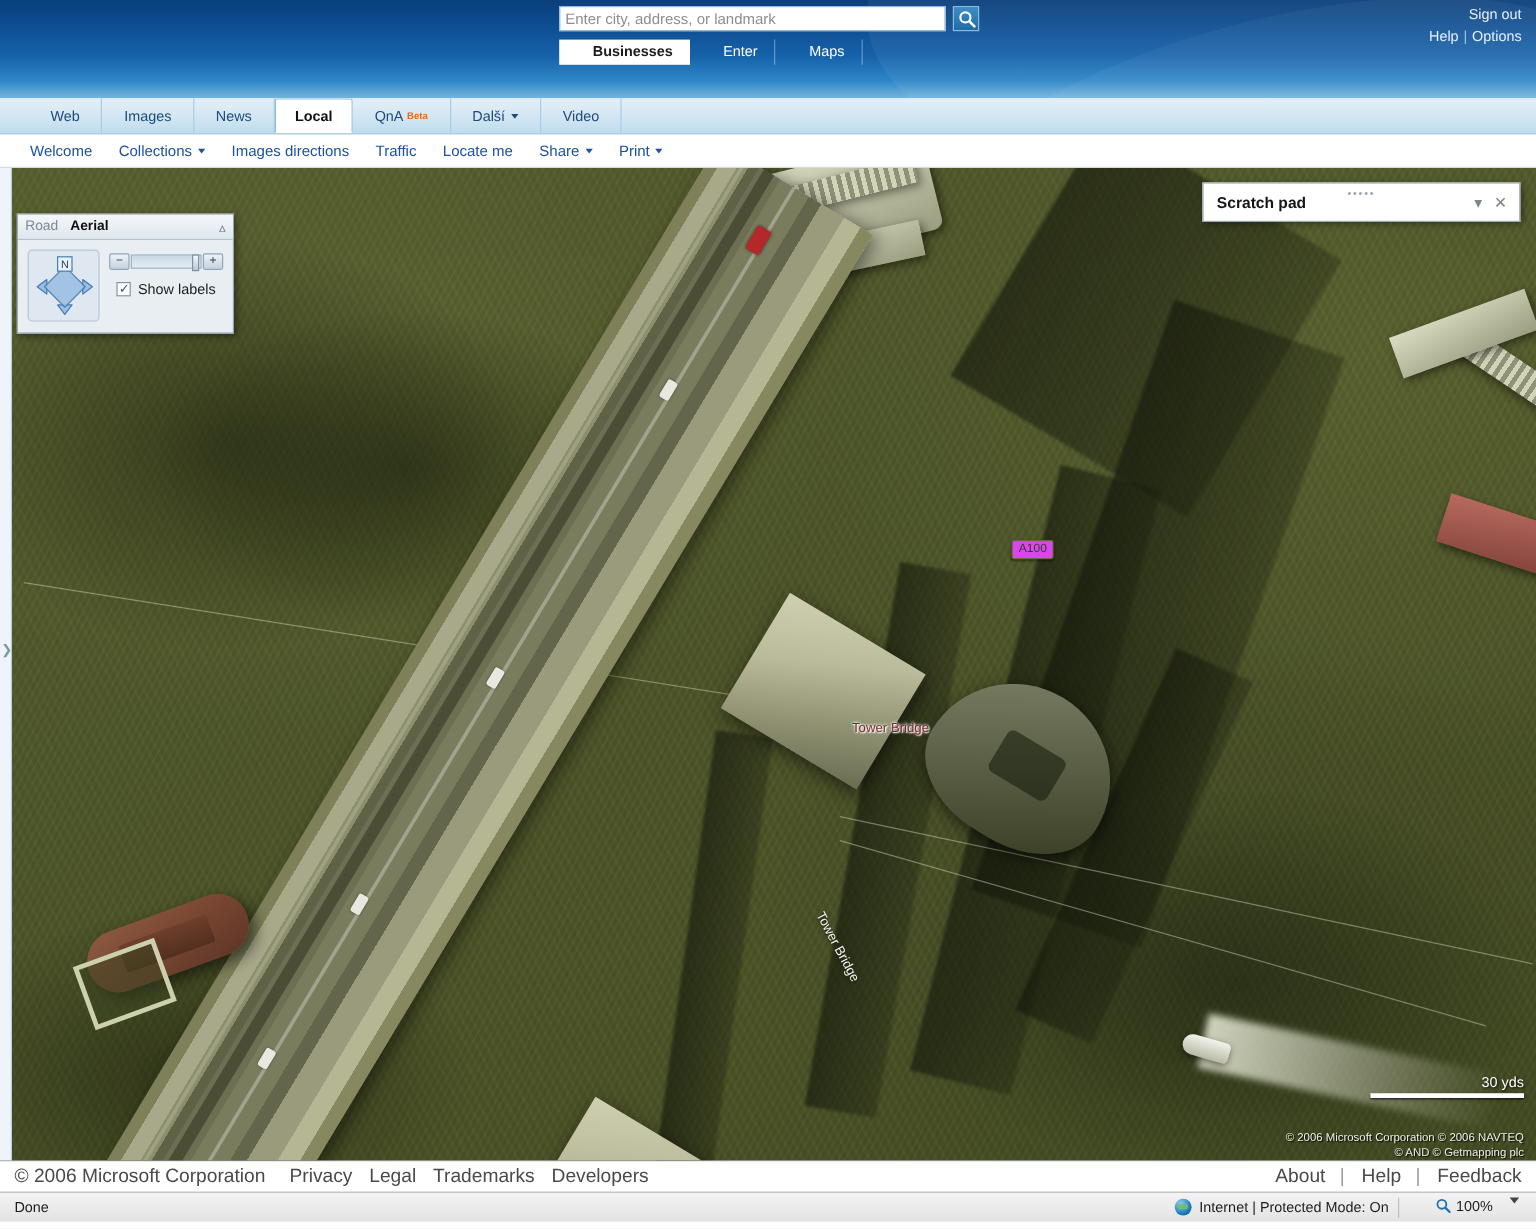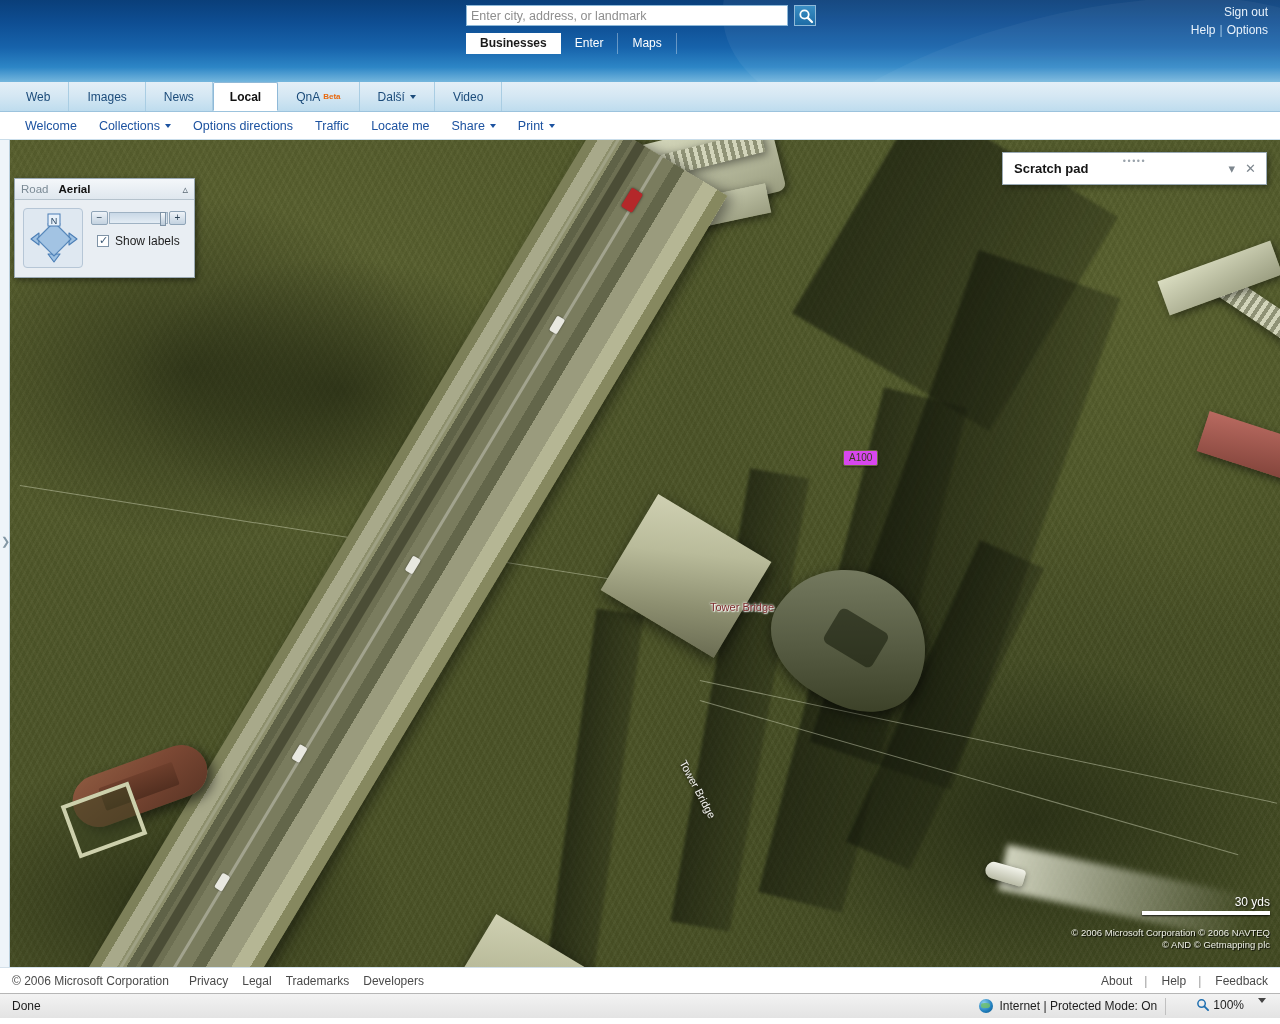--- a/index.html
+++ b/index.html
@@ -83,36 +83,36 @@
   .gobtn {
     display: inline-block; vertical-align: top;
     width: 22px; height: 21px;
     border: 1px solid #8fb9d8;
     background: linear-gradient(to bottom, #3a8fc4, #1e6ca6);
     margin-left: 2px; cursor: pointer; position: relative;
   }
   .gobtn svg { position: absolute; left: 3px; top: 2px; }
   .scope-tabs { margin-top: 2px; display: flex; }
   .scope-tab {
-    font-size: 12px; padding: 3px 14px 4px 14px;
+    font-size: 12px; padding: 3px 14px 4px 28px;
     color: #ffffff; cursor: pointer;
     border-right: 1px solid rgba(255,255,255,.35);
     background: transparent;
   }
   .scope-tab.active {
     background: #ffffff; color: #1b1b1b; font-weight: bold;
     border-right: none;
   }
 
   
   .tabstrip {
     position: relative; width: 1280px; height: 30px;
     background: linear-gradient(to bottom, #e4eff7 0%, #d4e7f3 50%, #bedcee 100%);
     border-bottom: 1px solid #9cc3dd;
-    display: flex; align-items: stretch; padding-left: 8px;
+    display: flex; align-items: stretch; padding-left: 24px;
   }
   .tab {
     display: flex; align-items: center; justify-content: center;
     padding: 0 18px; font-size: 12px; color: #1b4b7a;
     border-right: 1px solid #a9cde3;
     cursor: pointer; position: relative; height: 29px;
   }
   .tab.active {
     background: #ffffff; color: #111111; font-weight: bold;
     border: 1px solid #8fb9d8; border-bottom: 1px solid #ffffff;
@@ -429,33 +429,33 @@
   .scale-text {
     color: #ffffff; font-size: 12px;
     text-shadow: 1px 1px 2px rgba(0,0,0,.9);
   }
   .scale-bar {
     width: 128px; height: 4px; background: #ffffff;
     margin: 2px 0 0 auto;
     box-shadow: 0 1px 2px rgba(0,0,0,.8);
   }
   .attrib {
-    position: absolute; right: 10px; bottom: 16px;
+    position: absolute; right: 10px; bottom: 0;
     color: #eceee4; font-size: 9.5px; line-height: 12px;
     text-align: right; text-shadow: 1px 1px 1px rgba(0,0,0,.95);
     z-index: 25;
   }
 
   
   .footer {
     width: 1280px; height: 26px;
     background: #ffffff;
     border-top: 1px solid #d3e0ea;
     display: flex; align-items: center;
-    padding: 0 12px; font-size: 12px; color: #4a4a4a;
+    padding: 0 12px; font-size: 16px; color: #4a4a4a;
   }
   .footer a { color: #4a4a4a; text-decoration: none; margin-left: 14px; }
   .footer .copy { margin-right: 6px; }
   .footer .right { margin-left: auto; display: flex; align-items: center; }
   .footer .right .sep { color: #9a9a9a; margin-left: 12px; }
 
   
   .statusbar {
     width: 1280px; height: 25px;
     background: linear-gradient(to bottom, #f3f3f3, #e3e3e3);
@@ -552,21 +552,21 @@
 
 <div class="toolbar">
   <div class="tb-item">
       <span>Welcome</span>
     </div>
   <div class="tb-item">
     <span>Collections</span>
     <i class="caret"></i>
   </div>
   <div class="tb-item">
-      <span>Options directions</span>
+      <span>Images directions</span>
     </div>
   <div class="tb-item">
       <span>Traffic</span>
     </div>
   <div class="tb-item">
       <span>Locate me</span>
     </div>
   <div class="tb-item">
     <span>Share</span>
     <i class="caret"></i>

